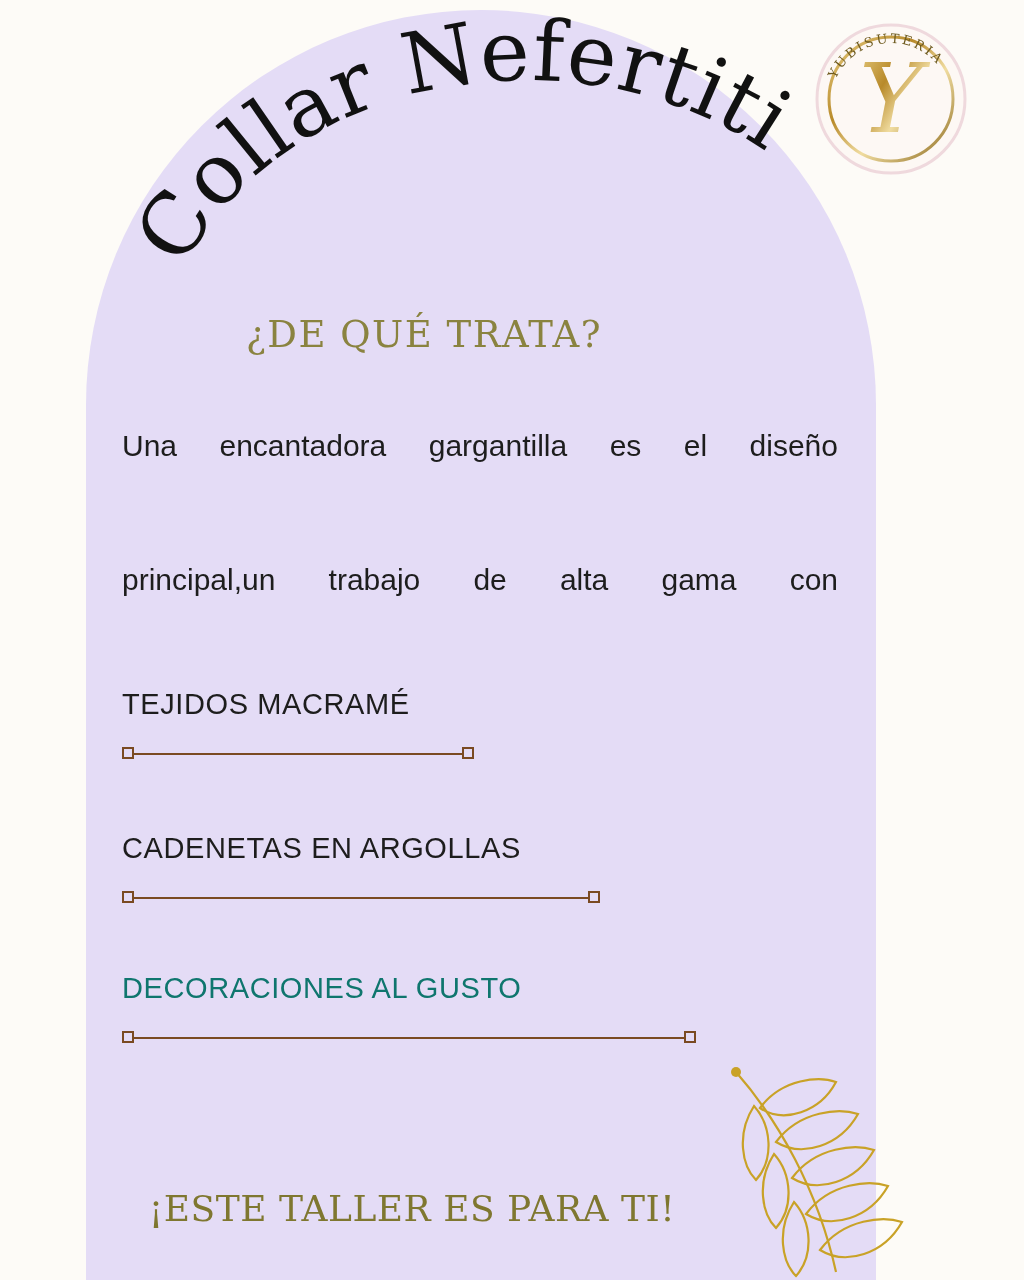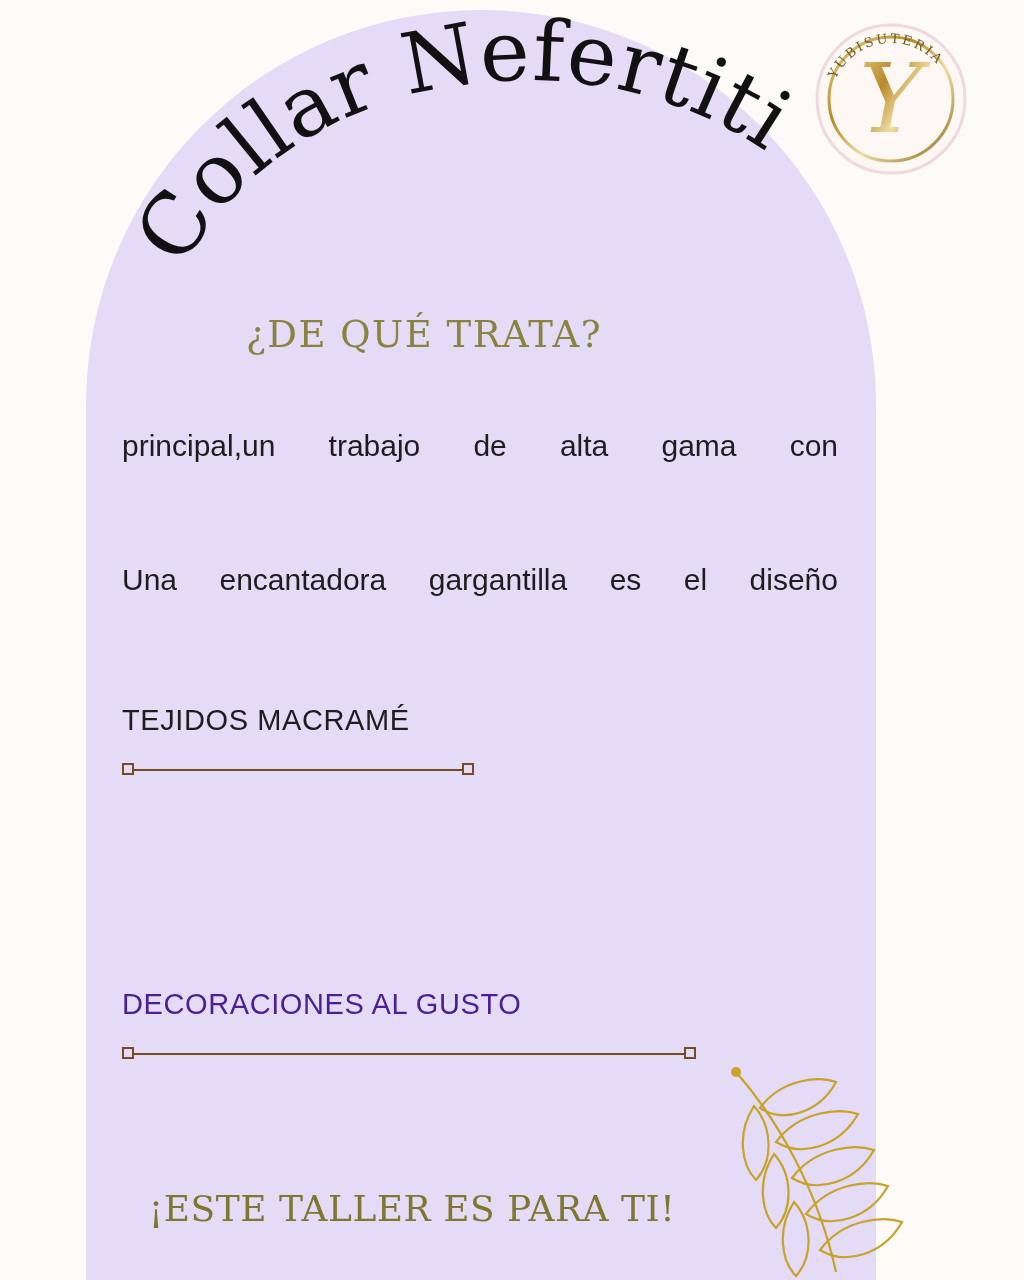--- a/index.html
+++ b/index.html
@@ -102,23 +102,22 @@
     position: absolute;
     left: 122px;
     width: 720px;
   }
   .feature-label {
     font-family: "Liberation Sans", sans-serif;
     font-size: 29px;
     letter-spacing: 0.6px;
     color: #1d1d1d;
     white-space: nowrap;
-    margin-top: 16px;
-  }
-  .feature.f3 .feature-label { color: #4c1d95; }
+  }
+  .feature.f3 .feature-label { color: #0f766e; }
 
   .bar-wrap {
     position: relative;
     height: 22px;
     margin-top: 22px;
   }
   .bar-line {
     position: absolute;
     top: 10px;
     left: 8px;
@@ -196,33 +195,41 @@
     </text>
     <text x="85" y="118" text-anchor="middle" font-family="'DejaVu Serif', serif" font-style="italic" font-size="96" fill="url(#goldGrad)">Y</text>
   </svg>
 </div>
 
 <div class="content">
 
   <div class="subtitle">¿DE QUÉ TRATA?</div>
 
   <div class="paragraph">
+    <span class="just">Una encantadora gargantilla es el diseño</span>
     <span class="just">principal,un trabajo de alta gama con</span>
-    <span class="just">Una encantadora gargantilla es el diseño</span>
   </div>
 
   <div class="feature f1">
     <div class="feature-label">TEJIDOS MACRAMÉ</div>
     <div class="bar-wrap">
       <div class="bar-line" style="width:340px;"></div>
       <div class="bar-dot left"></div>
       <div class="bar-dot" style="left:340px;"></div>
     </div>
   </div>
 
+  <div class="feature f2">
+    <div class="feature-label">CADENETAS EN ARGOLLAS</div>
+    <div class="bar-wrap">
+      <div class="bar-line" style="width:466px;"></div>
+      <div class="bar-dot left"></div>
+      <div class="bar-dot" style="left:466px;"></div>
+    </div>
+  </div>
 
   <div class="feature f3">
     <div class="feature-label">DECORACIONES AL GUSTO</div>
     <div class="bar-wrap">
       <div class="bar-line" style="width:562px;"></div>
       <div class="bar-dot left"></div>
       <div class="bar-dot" style="left:562px;"></div>
     </div>
   </div>
 

